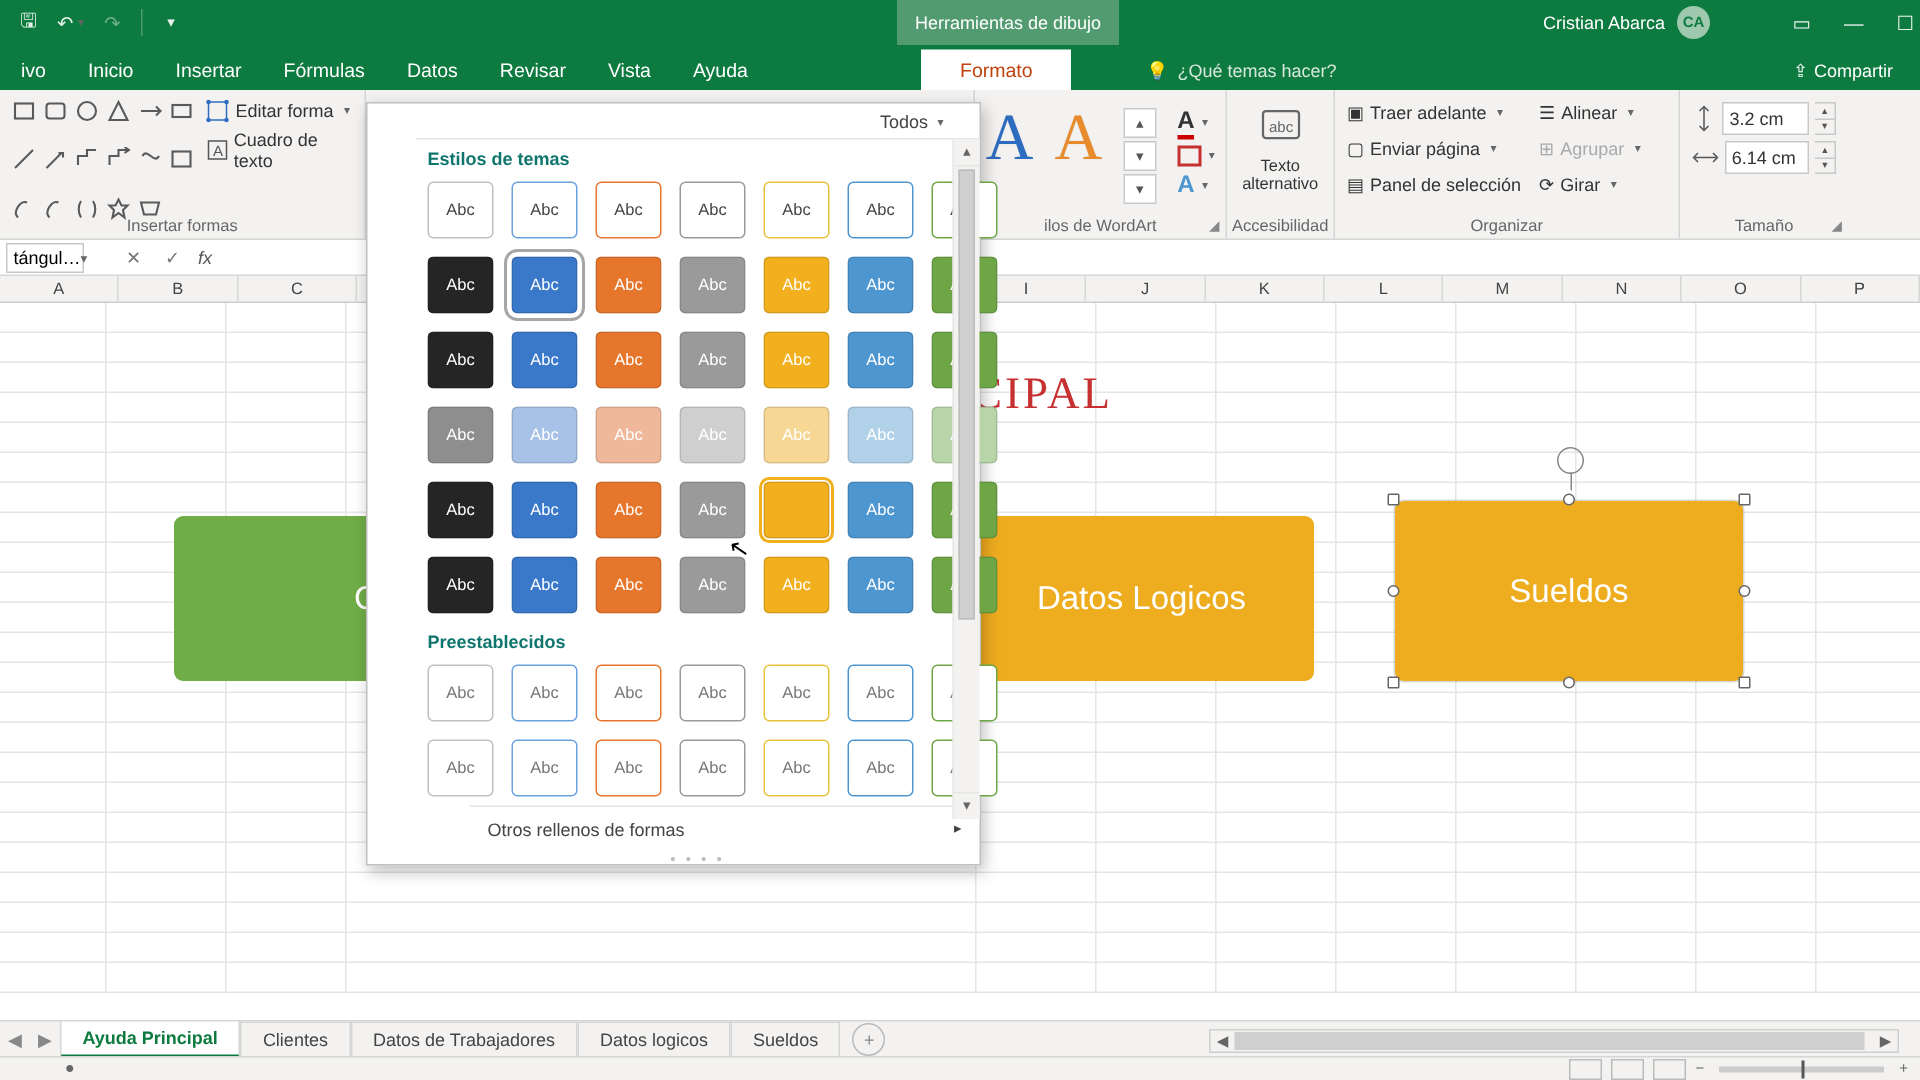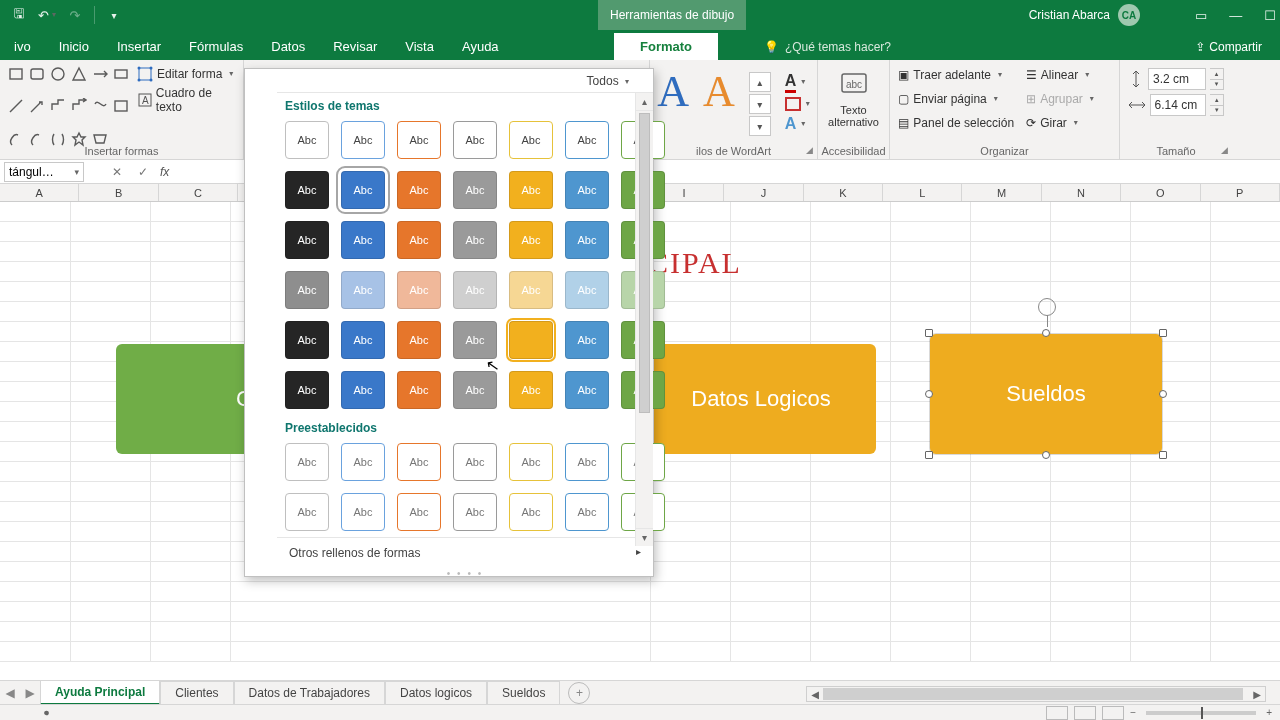--- a/index.html
+++ b/index.html
@@ -13,21 +13,21 @@
   .title-center { position:absolute; left:0; right:0; text-align:center; pointer-events:none; }
   .tool-tab { position:absolute; left:598px; top:0; height:30px; background:#529a6f; color:#fff; font-size:12px; padding:0 12px; display:flex; align-items:center; }
   .title-user { position:absolute; right:140px; display:flex; align-items:center; gap:8px; }
   .avatar { width:22px; height:22px; border-radius:50%; background:#9fc9af; color:#0d7a3f; font-size:10px; font-weight:600; display:flex; align-items:center; justify-content:center; }
   .win-btns { position:absolute; right:4px; display:flex; gap:22px; font-size:13px; }
   .win-btns span { opacity:.9; }
 
   
   .tabs { height:30px; background:#0d7a3f; display:flex; align-items:flex-end; color:#fff; font-size:13px; padding-left:0; position:relative; }
   .tab { padding:6px 14px; cursor:pointer; }
-  .tab.formato { position:absolute; left:614px; background:#fff; color:#15803d; padding:6px 26px;font-weight:bold; }
+  .tab.formato { position:absolute; left:614px; background:#fff; color:#c2410c; padding:6px 26px; }
   .tab.help { position:absolute; left:756px; display:flex; align-items:center; gap:6px; color:#d7e8dc; font-size:12px; padding:6px 8px; }
   .tab.compartir { position:absolute; right:4px; color:#fff; font-size:12px; display:flex; align-items:center; gap:4px; }
 
   
   .ribbon { height:100px; background:#f3f2f1; border-bottom:1px solid #d6d6d6; display:flex; position:relative; }
   .rgroup { border-right:1px solid #d6d6d6; height:100%; padding:4px 8px 0; position:relative; }
   .rgroup .label { position:absolute; bottom:2px; left:0; right:0; text-align:center; font-size:11px; color:#666; }
   .rgroup .launcher { position:absolute; right:4px; bottom:4px; font-size:9px; color:#888; }
 
   
@@ -46,21 +46,21 @@
   .organize-row.dim { color:#aaa; }
 
   .size-row { display:flex; align-items:center; gap:4px; font-size:12px; color:#333; height:26px; }
   .size-box { width:58px; height:22px; border:1px solid #c8c8c8; background:#fff; font-size:12px; padding:0 4px; display:flex; align-items:center; }
   .spinner { width:14px; height:22px; display:flex; flex-direction:column; border:1px solid #c8c8c8; border-left:none; }
   .spinner div { flex:1; font-size:7px; color:#555; display:flex; align-items:center; justify-content:center; }
   .spinner div:first-child { border-bottom:1px solid #c8c8c8; }
 
   
   .fxbar { height:24px; border-bottom:1px solid #d6d6d6; display:flex; align-items:center; font-size:12px; }
-  .namebox { width:80px; height:20px; border:1px solid #c8c8c8; margin-left:4px; padding:0 4px; display:flex; align-items:center; justify-content:space-between; }
+  .namebox { width:52px; height:20px; border:1px solid #c8c8c8; margin-left:4px; padding:0 4px; display:flex; align-items:center; justify-content:space-between; }
   .fxbtn { width:26px; text-align:center; color:#777; }
   .fxlabel { font-style:italic; color:#555; margin-left:4px; }
 
   
   .grid { position:relative; height:478px; background:#fff; overflow:hidden; }
   .colhdr { position:absolute; top:0; left:0; right:0; height:18px; border-bottom:1px solid #ccc; display:flex; background:#f3f2f1; font-size:11px; color:#444; }
   .colhdr div { width:80px; text-align:center; border-right:1px solid #d6d6d6; line-height:18px; }
   .cells { position:absolute; left:0; top:18px; right:0; bottom:0; }
   .row { height:20px; border-bottom:1px solid #e5e5e5; }
   .vline { position:absolute; top:0; bottom:0; width:1px; background:#e5e5e5; }
@@ -79,21 +79,21 @@
 
   
   .dropdown { position:absolute; left:244px; top:68px; width:410px; background:#fff; border:1px solid #c0c0c0; box-shadow:2px 4px 10px rgba(0,0,0,.25); z-index:50;padding-left:32px; }
   .dd-hdr { height:24px; border-bottom:1px solid #e6e6e6; display:flex; align-items:center; justify-content:flex-end; padding:0 24px 0 10px; font-size:12px; color:#444; }
   .dd-section { padding:6px 8px 2px; font-weight:600; font-size:12px; color:#0f766e; }
   .dd-grid { padding:6px 8px; display:grid; grid-template-columns:repeat(7,44px); gap:12px 12px; position:relative; }
   .sw { width:44px; height:38px; border-radius:4px; display:flex; align-items:center; justify-content:center; font-size:11px; color:#fff; border:1px solid rgba(0,0,0,.12); }
   .sw.outline { background:#fff; color:#444; }
   .sw.hover { outline:2px solid #f2b01e; outline-offset:1px; }
   .checker { background-image:linear-gradient(45deg,#d9d9d9 25%,transparent 25%),linear-gradient(-45deg,#d9d9d9 25%,transparent 25%),linear-gradient(45deg,transparent 75%,#d9d9d9 75%),linear-gradient(-45deg,transparent 75%,#d9d9d9 75%); background-size:10px 10px; background-position:0 0,0 5px,5px -5px,-5px 0; color:#777 !important; }
-  .dd-footer { border-top:1px solid #e6e6e6; padding:8px 12px; font-size:12px; color:#444; display:flex; justify-content:space-between; align-items:flex-start; }
+  .dd-footer { border-top:1px solid #e6e6e6; padding:8px 12px; font-size:12px; color:#444; display:flex; justify-content:space-between; align-items:flex-start;margin-left:36px; }
   .dd-grip { height:8px; text-align:center; color:#bbb; font-size:10px; letter-spacing:2px; }
   .dd-scroll { position:absolute; right:0; top:24px; bottom:30px; width:18px; background:#f3f2f1; border-left:1px solid #e6e6e6; }
   .dd-scroll .btn { height:18px; text-align:center; font-size:10px; color:#666; line-height:18px; background:#f3f2f1; border-bottom:1px solid #e6e6e6; }
   .dd-scroll .btn.bot { position:absolute; bottom:0; left:0; right:0; border-top:1px solid #e6e6e6; border-bottom:none; }
   .dd-scroll .thumb { position:absolute; left:3px; top:20px; width:11px; height:300px; background:#cfcfcf; border:1px solid #bdbdbd; }
 
   .cursor { position:absolute; left:486px; top:356px; z-index:60; font-size:16px; color:#000; transform:rotate(-10deg); }
 
   
   .sheettabs { position:absolute; left:0; right:0; bottom:16px; height:24px; background:#f3f2f1; border-top:1px solid #d6d6d6; display:flex; align-items:center; font-size:12px; }

